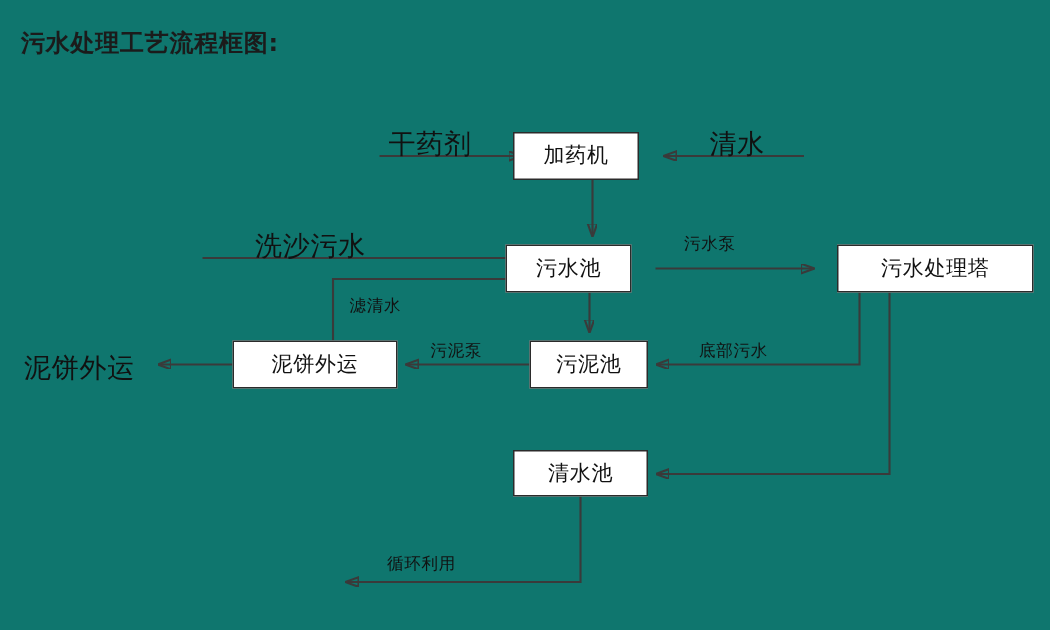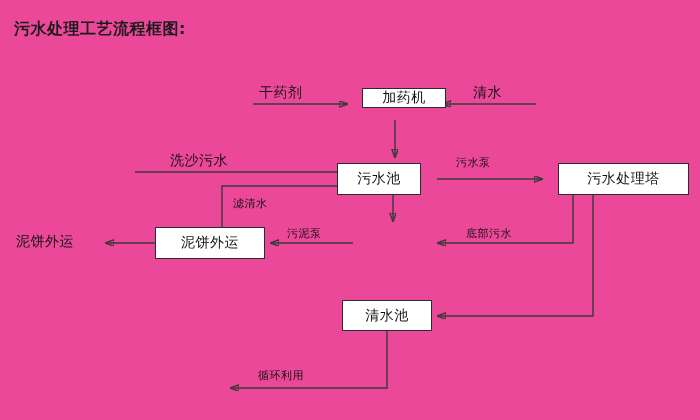--- a/index.html
+++ b/index.html
@@ -4,21 +4,21 @@
 <style>
   html, body {
     margin: 0;
     padding: 0;
     background: #ffffff;
   }
   #page {
     position: relative;
     width: 700px;
     height: 420px;
-    background: #ec4899;
+    background: #0f766e;
     overflow: hidden;
     font-family: "DejaVu Sans", "Liberation Sans", sans-serif;
   }
   #title {
     position: absolute;
     left: 14px;
     top: 19px;
     font-size: 16px;
     font-weight: bold;
     color: #1b1b1b;
@@ -42,21 +42,21 @@
   .edge-label {
     position: absolute;
     font-size: 11px;
     color: #111111;
     white-space: nowrap;
     letter-spacing: 0.5px;
     z-index: 4;
   }
   .term-label {
     position: absolute;
-    font-size: 14px;
+    font-size: 18px;
     color: #111111;
     white-space: nowrap;
     letter-spacing: 0.5px;
     z-index: 4;
   }
   #edges {
     position: absolute;
     left: 0;
     top: 0;
     width: 700px;
@@ -104,36 +104,39 @@
 
     <path d="M353,243 L271,243" marker-end="url(#ah)"></path>
 
     <path d="M155,243 L106,243" marker-end="url(#ah)"></path>
 
     <path d="M593,195 L593,316 L438,316" marker-end="url(#ah)"></path>
 
     <path d="M387,331 L387,388 L231,388" marker-end="url(#ah)"></path>
   </svg>
 
-  <div class="node" style="left:362px; top:88px; width:84px; height:20px;">
+  <div class="node" style="left:342px; top:88px; width:84px; height:32px;">
     <span>加药机</span>
   </div>
 
   <div class="node" style="left:337px; top:163px; width:84px; height:32px;">
     <span>污水池</span>
   </div>
 
   <div class="node" style="left:548px; top:163px; width:131px; height:32px;margin-left:10px;">
     <span>污水处理塔</span>
   </div>
 
   <div class="node" style="left:155px; top:227px; width:110px; height:32px;">
     <span>泥饼外运</span>
   </div>
 
+  <div class="node" style="left:353px; top:227px; width:79px; height:32px;">
+    <span>污泥池</span>
+  </div>
 
   <div class="node" style="left:342px; top:300px; width:90px; height:31px;">
     <span>清水池</span>
   </div>
 
   <div class="term-label" style="left:259px; top:84px;">干药剂</div>
 
   <div class="term-label" style="left:473px; top:84px;">清水</div>
 
   <div class="term-label" style="left:170px; top:152px;">洗沙污水</div>

